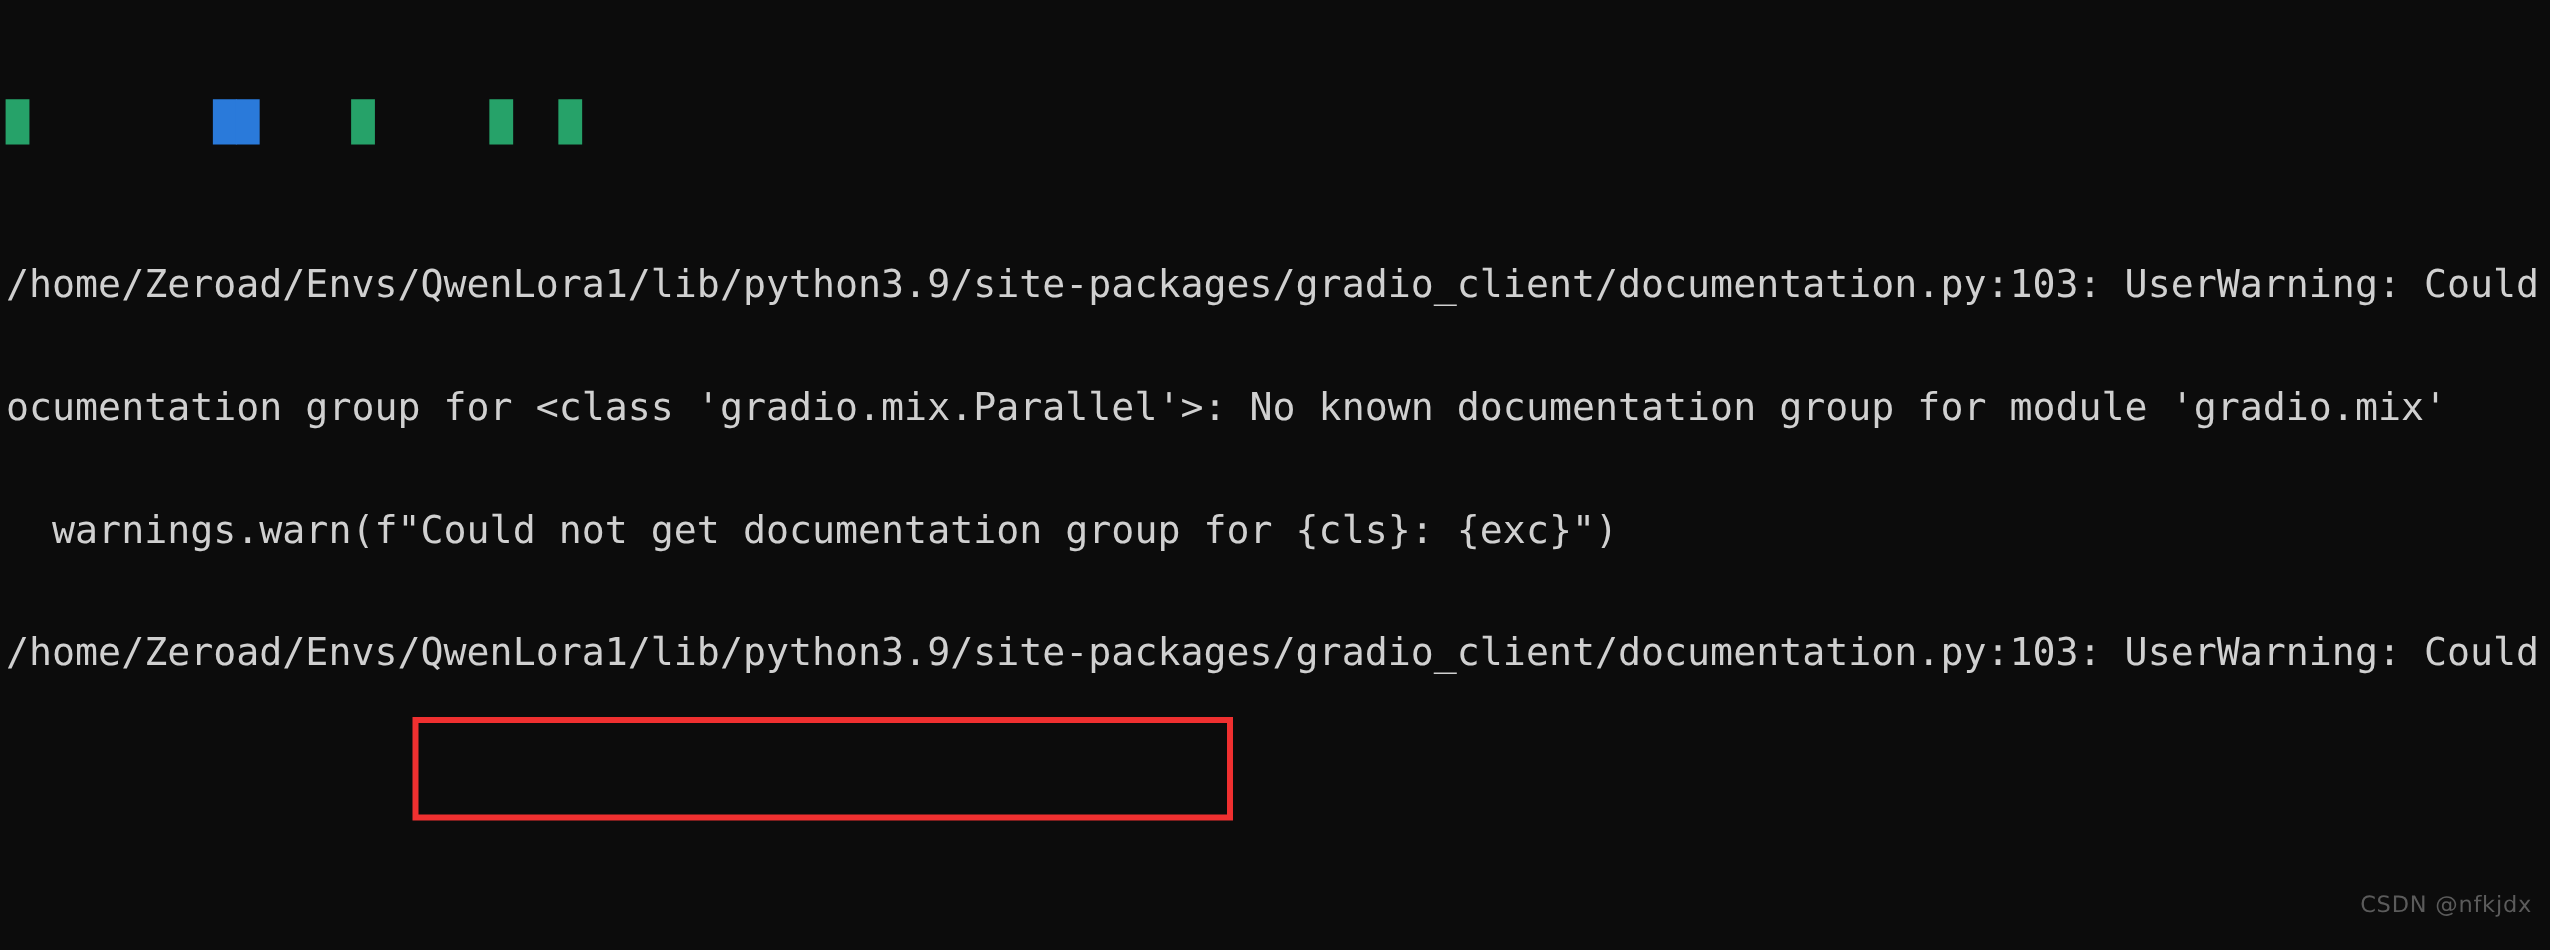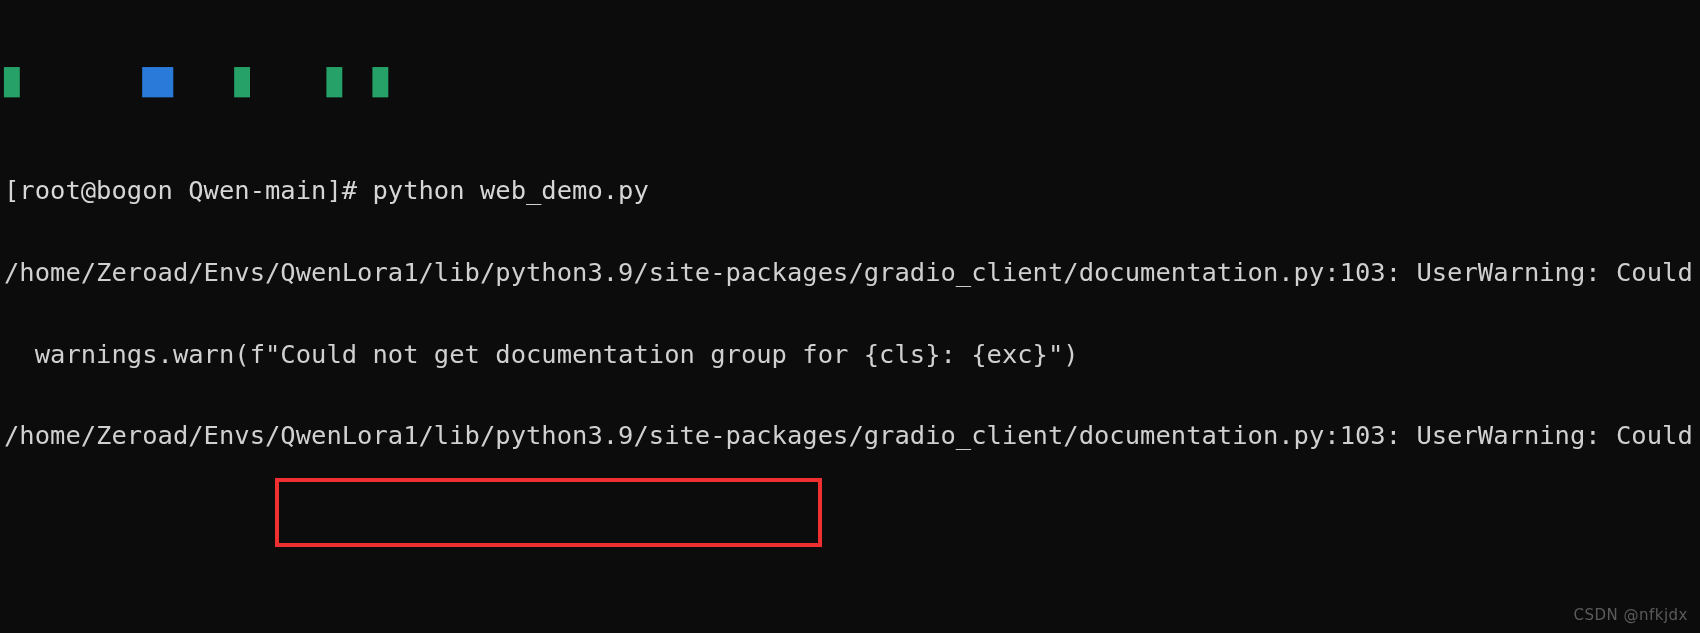--- a/index.html
+++ b/index.html
@@ -59,38 +59,38 @@
     width: 547px;
     height: 69px;
     border: 4px solid #f03030;
     box-sizing: border-box;
     pointer-events: none;
   }
 
   #watermark {
     position: absolute;
     right: 12px;
-    bottom: 4px;
+    bottom: 16px;
     color: #5b5b5b;
     font-family: "DejaVu Sans", "Liberation Sans", sans-serif;
     font-size: 15px;
     letter-spacing: 0.5px;
   }
 </style>
 </head>
 <body>
 
 <div id="terminal">
 
   <div id="scrollback">
 
     <div class="line"><span class="frag-green">█</span><span class="clipped-top">        </span><span class="frag-blue">██</span><span class="clipped-top">    </span><span class="frag-green">█</span><span class="clipped-top">     </span><span class="frag-green">█</span><span class="clipped-top">  </span><span class="frag-green">█</span></div>
 
-    <div class="line prompt-text">[root@bogon Qwen-main]# python web_demo.py</div>
     <div class="line">/home/Zeroad/Envs/QwenLora1/lib/python3.9/site-packages/gradio_client/documentation.py:103: UserWarning: Could not get d</div>
+    <div class="line">ocumentation group for &lt;class 'gradio.mix.Parallel'&gt;: No known documentation group for module 'gradio.mix'</div>
     <div class="line">  warnings.warn(f"Could not get documentation group for {cls}: {exc}")</div>
     <div class="line">/home/Zeroad/Envs/QwenLora1/lib/python3.9/site-packages/gradio_client/documentation.py:103: UserWarning: Could not get d</div>
     
     
     
     
     
     
     
     

